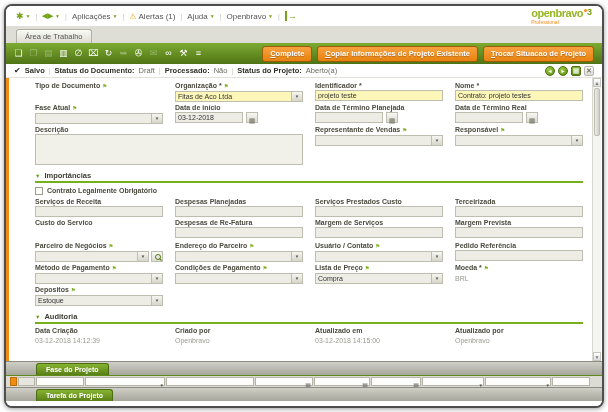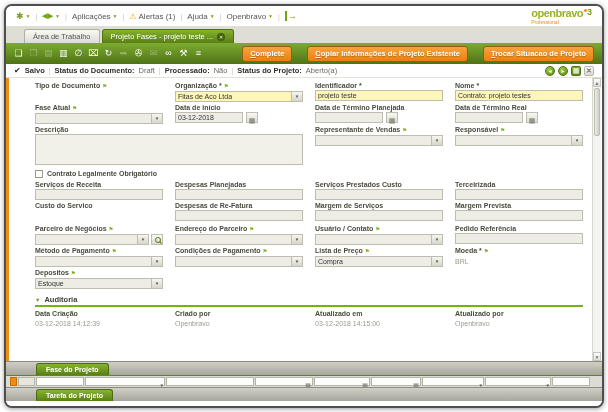--- a/index.html
+++ b/index.html
@@ -16,31 +16,31 @@
   .alerticon { color: #e8a90c; font-size: 8px; }
   .logouticon { color: #76a316; font-weight: bold; font-size: 9px; border-left: 2px solid #76a316; padding-left: 1px; }
   .menuitem { display: flex; align-items: center; gap: 2px; cursor: default; }
   .logo { margin-left: auto; line-height: 1; }
   .logo .main { font-size: 11px; font-weight: bold; color: #96b424; letter-spacing: -0.5px; }
   .logo .dot { display: inline-block; width: 3px; height: 3px; border-radius: 50%; background: #f08f22; vertical-align: top; margin: 1px 0 0 1px; }
   .logo .three { font-size: 9px; font-weight: bold; color: #7d9c1c; vertical-align: top; }
   .logo .sub { display: block; font-size: 5px; color: #f08f22; margin-top: 1px; }
 
   
-  .tabbar { height: 17px; flex: 0 0 17px; background: #deded6; display: flex; align-items: flex-end; padding-left: 18px; gap: 2px; }
+  .tabbar { height: 17px; flex: 0 0 17px; background: #deded6; display: flex; align-items: flex-end; padding-left: 10px; gap: 2px; }
   .tab { font-size: 7.5px; padding: 2px 8px; border: 1px solid #b0b0a4; border-bottom: none; border-radius: 3px 3px 0 0;
          background: linear-gradient(#fafaf6,#dcdcd2); color: #555; white-space: nowrap; }
   .tab.active { background: linear-gradient(#84b12d,#5a7f15); color: #fff; display: flex; gap: 4px; align-items: center; border-color: #4e7313; }
   .tabclose { width: 8px; height: 8px; border-radius: 50%; background: #41610e; color: #fff; font-size: 5px; line-height: 8px; text-align: center; }
 
   
   .toolbar { height: 21px; flex: 0 0 21px; background: linear-gradient(#7dab32,#4e7315); display: flex; align-items: center; padding: 0 6px; gap: 2px; }
   .ticon { width: 13px; height: 13px; color: #fff; font-size: 9px; line-height: 13px; text-align: center; }
   .ticon.disabled { opacity: .32; }
-  .tbuttons { margin-left: auto; display: flex; gap: 15px; margin-right: 2px; }
+  .tbuttons { margin-left: auto; display: flex; gap: 5px; margin-right: 2px; }
   .obtn { background: linear-gradient(#f7a240,#e8820e); border: 1px solid #9c5c06; border-radius: 3px; color: #fff;
           font-weight: bold; font-size: 7.5px; padding: 2.5px 7px; white-space: nowrap; text-shadow: 0 1px 1px rgba(0,0,0,.25); }
   .obtn .k { text-decoration: underline; }
 
   
   .statusrow { height: 14px; flex: 0 0 14px; display: flex; align-items: center; font-size: 7.5px; padding: 0 8px; gap: 4px;
                border-bottom: 1px solid #e2e2da; color: #333; }
   .statusrow b { color: #2e2e28; }
   .statusrow .val { color: #6a6a60; }
   .checkicon { font-size: 8px; color: #222; }
@@ -144,24 +144,20 @@
     <span class="sep">|</span>
     <span class="logouticon">→</span>
     <span class="logo">
       <span class="main">openbravo</span><span class="dot"></span><span class="three">3</span>
       <span class="sub">Professional</span>
     </span>
   </div>
 
   <div class="tabbar">
     <div class="tab">Área de Trabalho</div>
-    <div class="tab active">
-      <span>Projeto Fases - projeto teste ...</span>
-      <span class="tabclose">✕</span>
-    </div>
   </div>
 
   <div class="toolbar">
     <span class="ticon">❏</span>
     <span class="ticon disabled">❐</span>
     <span class="ticon disabled">▤</span>
     <span class="ticon">▥</span>
     <span class="ticon">∅</span>
     <span class="ticon">⌧</span>
     <span class="ticon">↻</span>
@@ -283,20 +279,24 @@
         </div>
         <div class="fld">
           <div class="lbl flag">Responsável</div>
           <div class="box gray">
             <span class="txt"></span>
               <span class="cbtn"></span>
           </div>
         </div>
       </div>
 
+      <div class="sechead">
+        <span class="tri">▼</span>
+        <span class="st">Importâncias</span>
+      </div>
 
       <div class="checkrow">
         <span class="chk"></span>
         <span class="lbl">Contrato Legalmente Obrigatório</span>
       </div>
 
       <div class="grid4">
         <div class="fld">
           <div class="lbl">Serviços de Receita</div>
           <div class="box gray">

